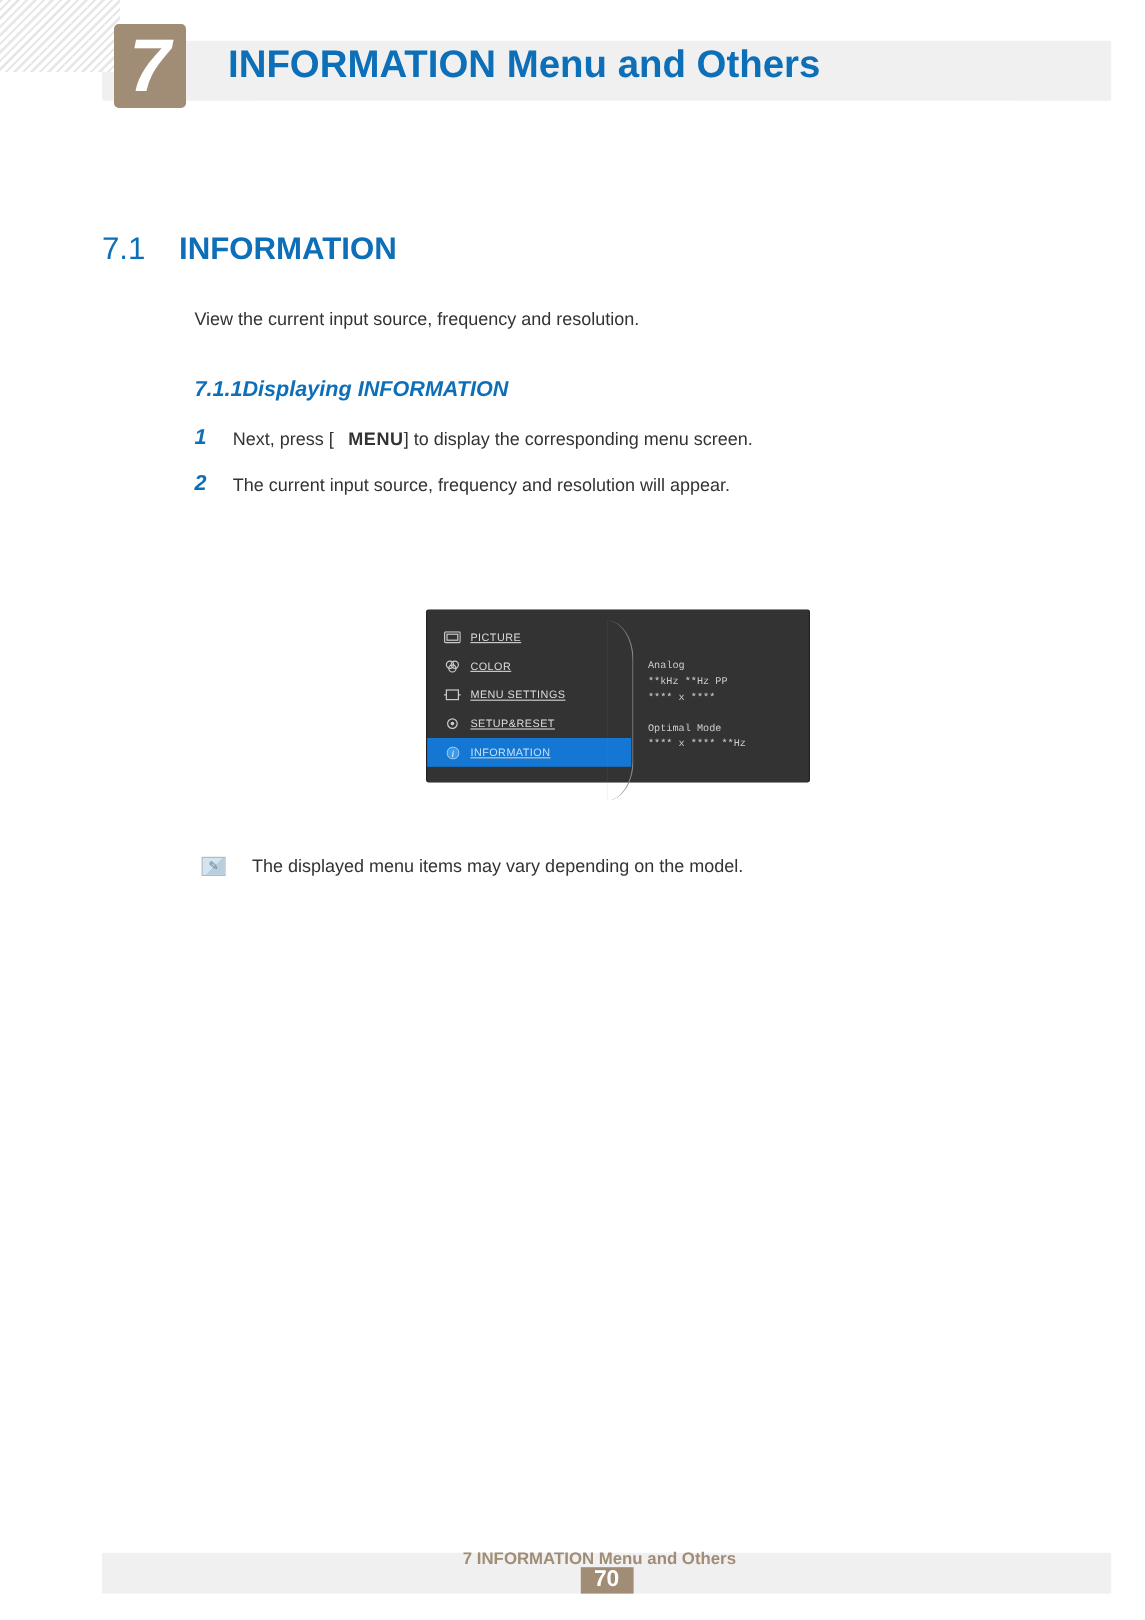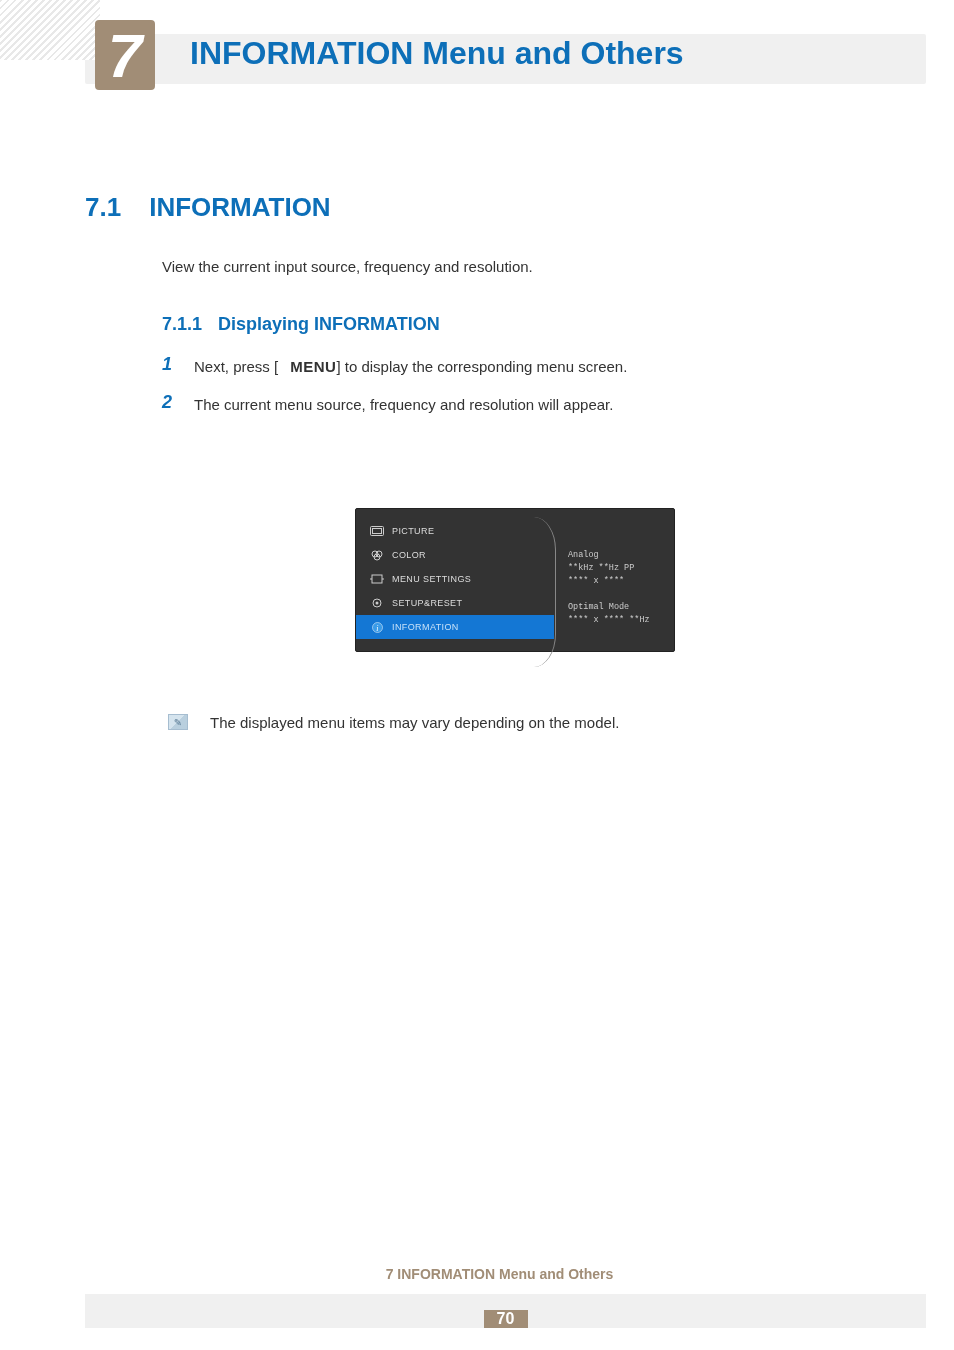--- a/index.html
+++ b/index.html
@@ -45,35 +45,36 @@
     z-index: -1;
     border-radius: 2px;
   }
   .section-row {
     position: absolute;
     top: 192px; left: 85px;
     display: flex;
     align-items: baseline;
     gap: 28px;
   }
-  .section-num { color: #0d6fb8; font-size: 26px; font-weight: bold; }
+  .section-num { color: #0d6fb8; font-size: 26px; font-weight: normal; }
   .section-title { color: #0d6fb8; font-size: 26px; font-weight: bold; }
   .intro-text {
     position: absolute;
     top: 258px; left: 162px;
     font-size: 15px;
     color: #333;
   }
   .subsection-row {
     position: absolute;
     top: 314px; left: 162px;
-    display: flex; gap: 16px;
+    display: flex; 
     color: #0d6fb8;
     font-size: 18px;
     font-weight: bold;
+    font-style: italic;
   }
   .steps {
     position: absolute;
     top: 354px; left: 162px;
     right: 80px;
   }
   .step {
     display: flex;
     gap: 18px;
     margin-bottom: 12px;
@@ -97,23 +98,24 @@
     top: 508px; left: 355px;
     width: 320px;
     background: #333;
     color: #c7c7c7;
     font-size: 9px;
     border: 1px solid #222;
     border-radius: 2px;
   }
   .osd-body { display: flex; }
   .osd-left {
-    width: 198px;
+    width: 170px;
     padding: 10px 0 6px 0;
     position: relative;
+    text-decoration: underline;
   }
   .osd-curve {
     position: absolute;
     right: -2px; top: 8px;
     width: 22px; height: 150px;
     border-right: 1px solid #888;
     border-radius: 0 60px 60px 0 / 0 90px 90px 0;
     pointer-events: none;
   }
   .osd-item {
@@ -191,21 +193,21 @@
     padding-right: 0;
     font-size: 14px;
     flex-direction: column;
   }
   .footer-text { color: #a18d76; font-weight: bold; margin-right: 12px;}
   .footer-page {
     background: #a18d76;
     color: #fff;
     width: 44px; height: 34px;
     display: flex; align-items: center; justify-content: center;
-    font-size: 16px; font-weight: bold; margin-top: 28px;
+    font-size: 19px; font-weight: bold;
   }
 </style>
 </head>
 <body>
 
 <div class="header-stripes"></div>
 <div class="header-bar"></div>
 <div class="chapter-badge">7</div>
 <div class="chapter-title">INFORMATION Menu and Others</div>
 
@@ -226,21 +228,21 @@
     <div class="step-num">1</div>
     <div class="step-body">
       <div>
         <span>Next, press [</span><span class="menu-text">MENU</span><span>] to display the corresponding menu screen.</span>
       </div>
     </div>
   </div>
   <div class="step">
     <div class="step-num">2</div>
     <div class="step-body">
-      <div>The current menu source, frequency and resolution will appear.</div>
+      <div>The current input source, frequency and resolution will appear.</div>
     </div>
   </div>
 </div>
 
 <div class="osd">
   <div class="osd-body">
     <div class="osd-left">
       <div class="osd-curve"></div>
       <div class="osd-item">
         <span class="osd-icon">

